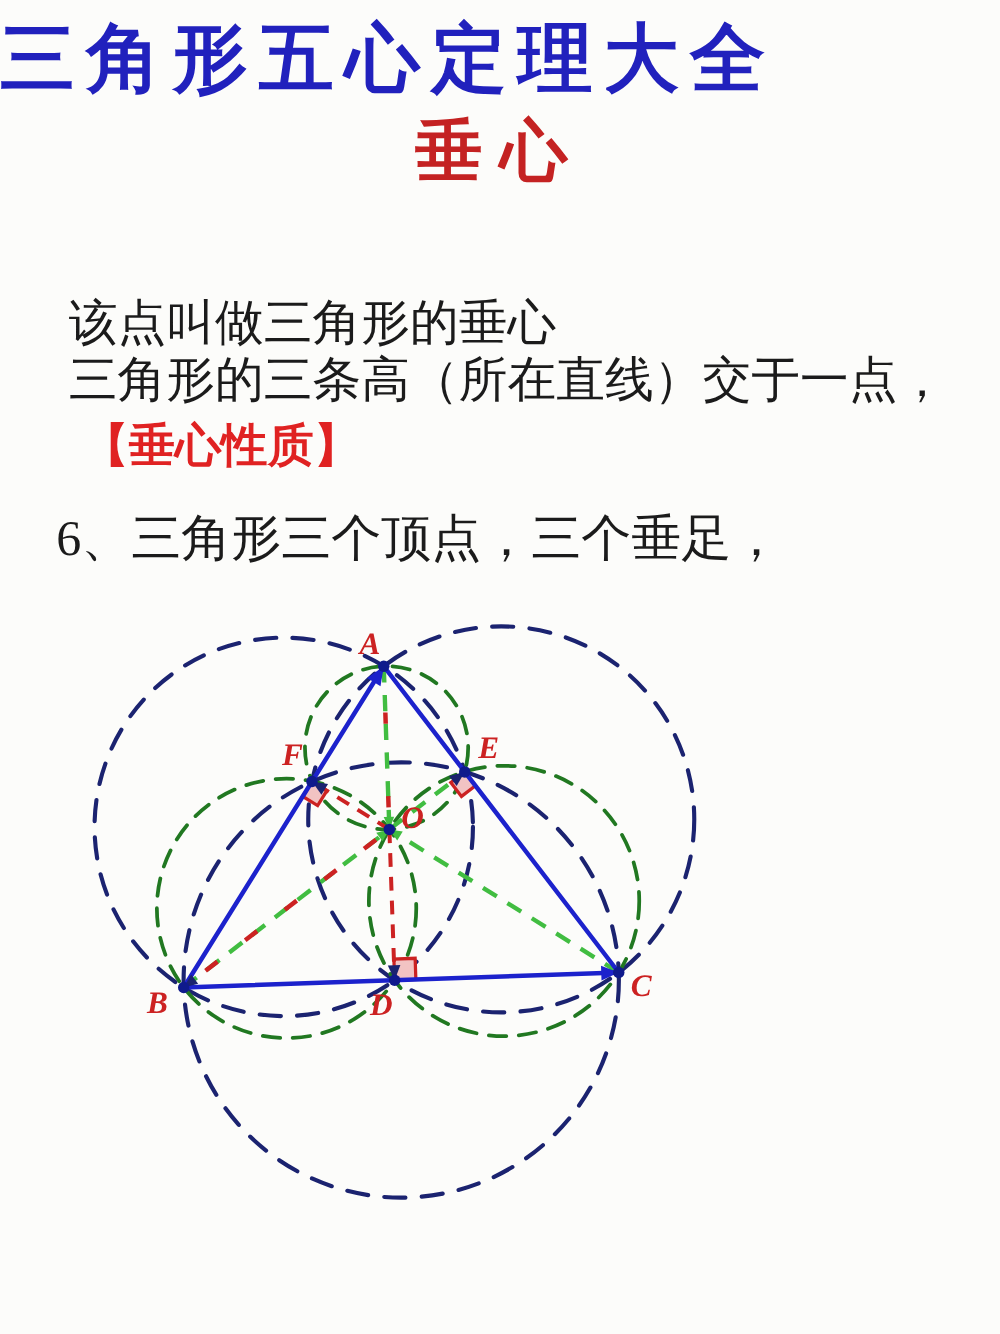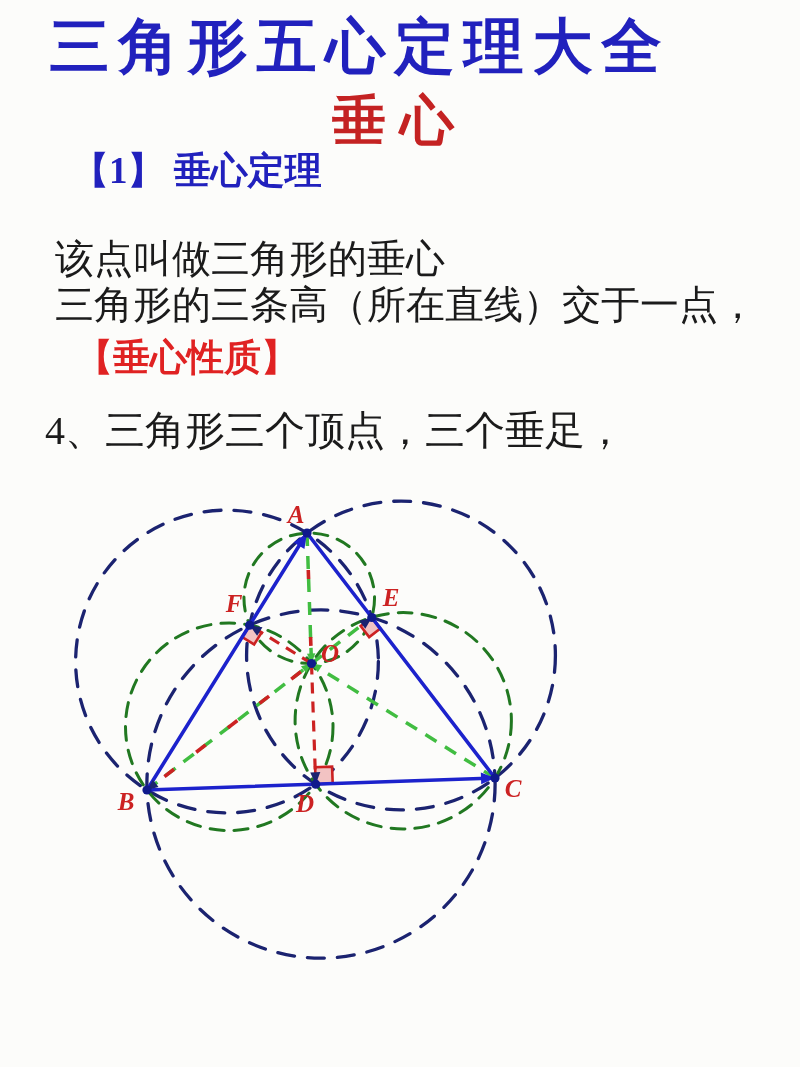--- a/index.html
+++ b/index.html
@@ -5,21 +5,21 @@
   html,body{margin:0;padding:0;}
   .page{
     position:relative;
     width:800px;height:1067px;
     background:#fcfcfa;
     overflow:hidden;
     font-family:"Liberation Serif","DejaVu Serif",serif;
   }
   .title{
     position:absolute;top:14px;left:0;width:720px;
-    text-align:center;
+    text-align:left;
     font-size:60px;font-weight:bold;letter-spacing:9px;
     color:var(--title-blue);
     margin:0;line-height:1.1;
   }
   .subtitle{
     position:absolute;top:92px;left:0;width:800px;
     text-align:center;
     font-size:54px;font-weight:bold;letter-spacing:14px;
     color:var(--red);
     margin:0;line-height:1.1;
@@ -28,21 +28,21 @@
     position:absolute;top:150px;left:72px;
     font-size:37px;font-weight:bold;
     color:var(--title-blue);
     line-height:1.15;
   }
   .para{
     position:absolute;top:236px;left:55px;width:720px;
     font-size:39px;color:#1b1b1b;line-height:1.17;
   }
   .badge{
-    position:absolute;top:338px;left:76px;
+    position:absolute;top:338px;left:66px;
     font-size:37px;font-weight:bold;
     color:var(--badge-red);
     line-height:1.1;
   }
   .item{
     position:absolute;top:408px;left:45px;width:730px;
     font-size:40px;color:#1b1b1b;line-height:1.17;
   }
   svg.diagram{position:absolute;top:0;left:0;width:800px;height:1067px;}
 
@@ -59,31 +59,30 @@
   .arr-blue{fill:var(--blue);} .arr-navy{fill:var(--navy);} .arr-bgreen{fill:var(--bgreen);}
 </style>
 </head>
 <body>
 
 <div class="page">
 
   <h1 class="title">三角形五心定理大全</h1>
   <h2 class="subtitle">垂心</h2>
 
-  <div class="sec-header">【1】 垂心定理</div>
 
   <div class="para">
     <div>该点叫做三角形的垂心</div>
     <div>三角形的三条高（所在直线）交于一点，</div>
   </div>
 
   <div class="badge">【垂心性质】</div>
 
   <div class="item">
-    <div>4、三角形三个顶点，三个垂足，</div>
+    <div>6、三角形三个顶点，三个垂足，</div>
   </div>
 
   <svg class="diagram" viewBox="0 0 800 1067" xmlns="http://www.w3.org/2000/svg">
       <circle cx="227" cy="661.5" r="151.36792923205365" class="c-navy"></circle>
       <circle cx="401" cy="655.5" r="154.40935852466973" class="c-navy"></circle>
       <circle cx="321" cy="784" r="174.1034175425629" class="c-navy"></circle>
       <circle cx="309.25" cy="598.25" r="65.2887815784611" class="c-green"></circle>
       <circle cx="229.25" cy="726.75" r="103.75752984723566" class="c-green"></circle>
       <circle cx="403.25" cy="720.75" r="108.14631292836572" class="c-green"></circle>
       <polygon points="315.7,784.2 315.111578913606,767.21018656297 332.1014245555317,766.6226960834388 332.6898456419257,783.6125095204688" class="ra"></polygon>

